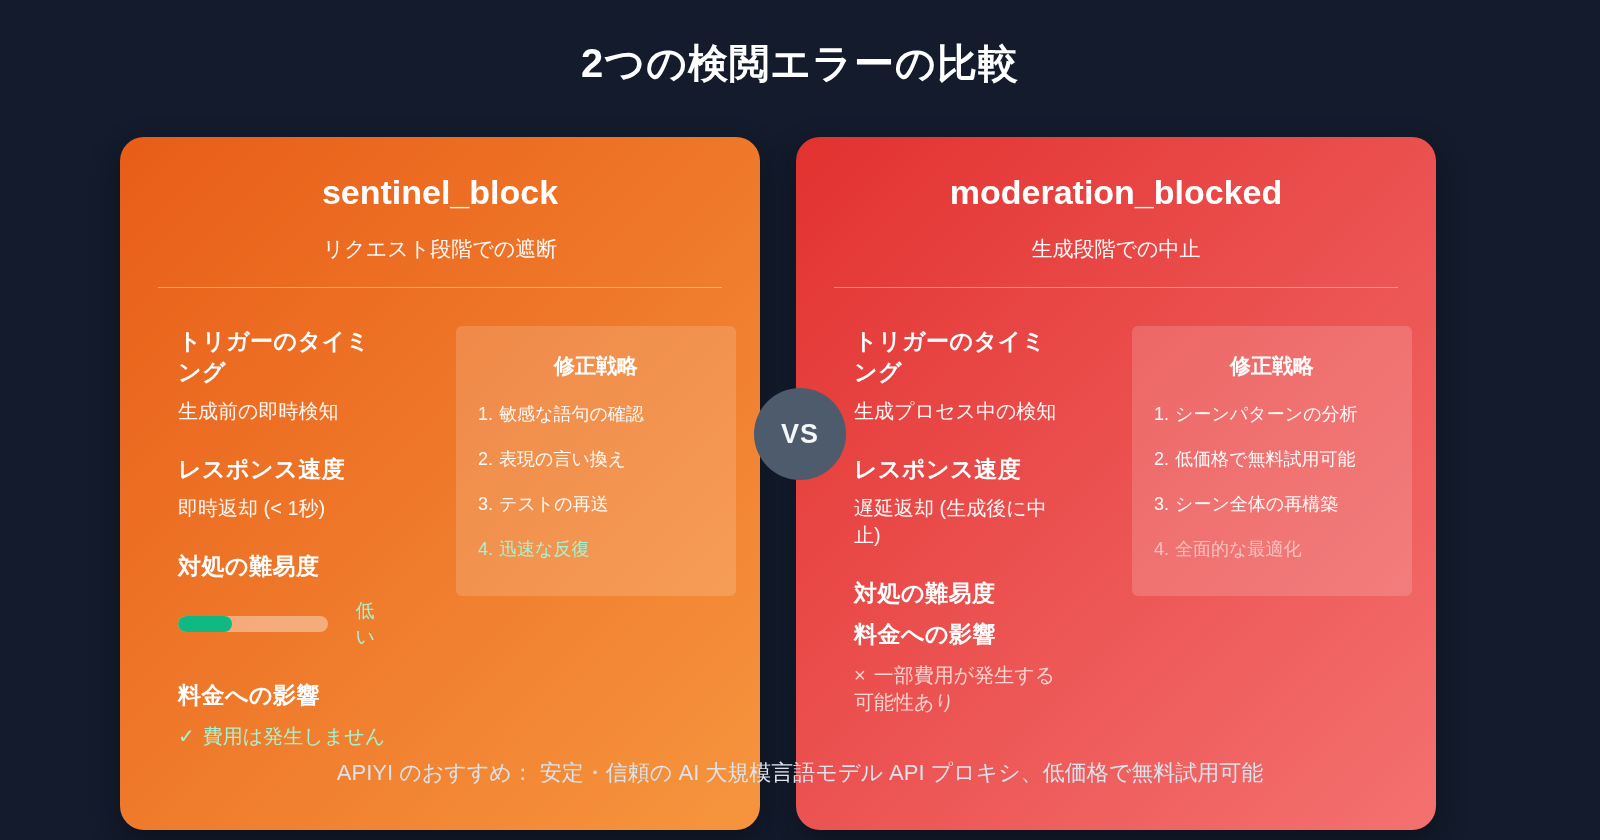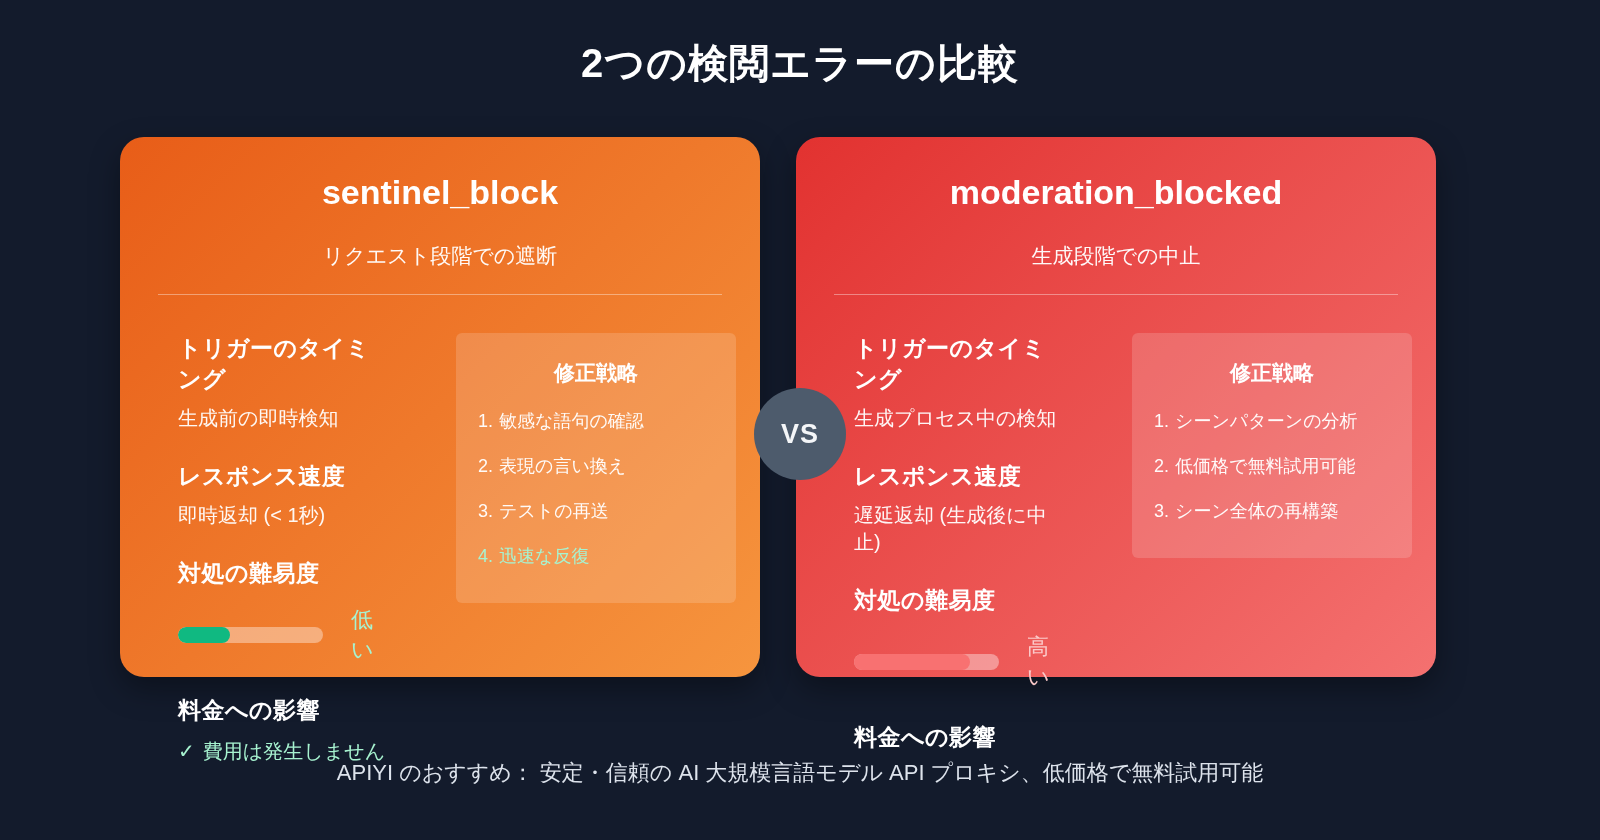--- a/index.html
+++ b/index.html
@@ -17,35 +17,35 @@
     text-align: center;
     font-size: 40px;
     font-weight: 700;
     letter-spacing: 1px;
     color: #ffffff;
   }
   .card {
     position: absolute;
     top: 137px;
     width: 640px;
-    height: 540px;
+    height: 693px;
     border-radius: 24px;
     box-shadow: 0 12px 30px rgba(0,0,0,0.35);
   }
   .card-left  { left: 120px; background: linear-gradient(135deg, #e85d18 0%, #f6953e 100%); }
   .card-right { left: 796px; background: linear-gradient(135deg, #e23230 0%, #f47170 100%); }
 
   .card-title {
     margin-top: 36px;
     text-align: center;
     font-size: 34px;
     font-weight: 700;
   }
   .card-subtitle {
-    margin-top: 30px;
+    margin-top: 23px;
     text-align: center;
     font-size: 21px;
     color: rgba(255,255,255,0.96);
   }
   .divider {
     height: 1px;
     background: rgba(255,255,255,0.38);
     margin: 24px 38px 0 38px;
   }
   .card-body {
@@ -77,21 +77,21 @@
     height: 16px;
     border-radius: 8px;
     background: rgba(255,255,255,0.38);
     overflow: hidden;
   }
   .bar-fill {
     height: 100%;
     border-radius: 8px;
   }
   .level-label {
-    font-size: 22px;
+    font-size: 19px;
     margin-left: 28px;
   }
   .cost-value {
     font-size: 20px;
     margin-top: 12px;
   }
   .cost-icon { margin-right: 8px; }
 
   .strategy-box {
     width: 280px;
@@ -189,36 +189,36 @@
   <div class="card-title">moderation_blocked</div>
   <div class="card-subtitle">生成段階での中止</div>
   <div class="divider"></div>
   <div class="card-body">
     <div class="col-facts">
       <div class="fact-label">トリガーのタイミング</div>
       <div class="fact-value">生成プロセス中の検知</div>
       <div class="fact-label">レスポンス速度</div>
       <div class="fact-value">遅延返却 (生成後に中止)</div>
       <div class="fact-label">対処の難易度</div>
-      <div class="difficulty-row">
-        <div class="bar-track">
-          <div class="bar-fill" style="width: 80%; background: rgb(248, 113, 113);"></div>
-        </div>
-        <div class="level-label" style="color: rgb(251, 201, 201);">高い</div>
-      </div>
       <div class="fact-label">料金への影響</div>
+      <div class="cost-value" style="color: rgb(251, 211, 209);">
+        <span class="cost-icon">×</span><span>一部費用が発生する可能性あり</span>
+      </div>
     </div>
     <div class="strategy-box">
       <div class="strategy-title">修正戦略</div>
       <div class="strategy-item">
         <span class="strategy-num">1.</span><span>シーンパターンの分析</span>
       </div>
       <div class="strategy-item">
         <span class="strategy-num">2.</span><span>低価格で無料試用可能</span>
       </div>
       <div class="strategy-item">
         <span class="strategy-num">3.</span><span>シーン全体の再構築</span>
       </div>
+      <div class="strategy-item" style="color: rgba(255, 255, 255, 0.55);">
+        <span class="strategy-num">4.</span><span>全面的な最適化</span>
+      </div>
     </div>
   </div>
 </div>
 
 <div class="footer-note">APIYI のおすすめ： 安定・信頼の AI 大規模言語モデル API プロキシ、低価格で無料試用可能</div>
 
 </body></html>

